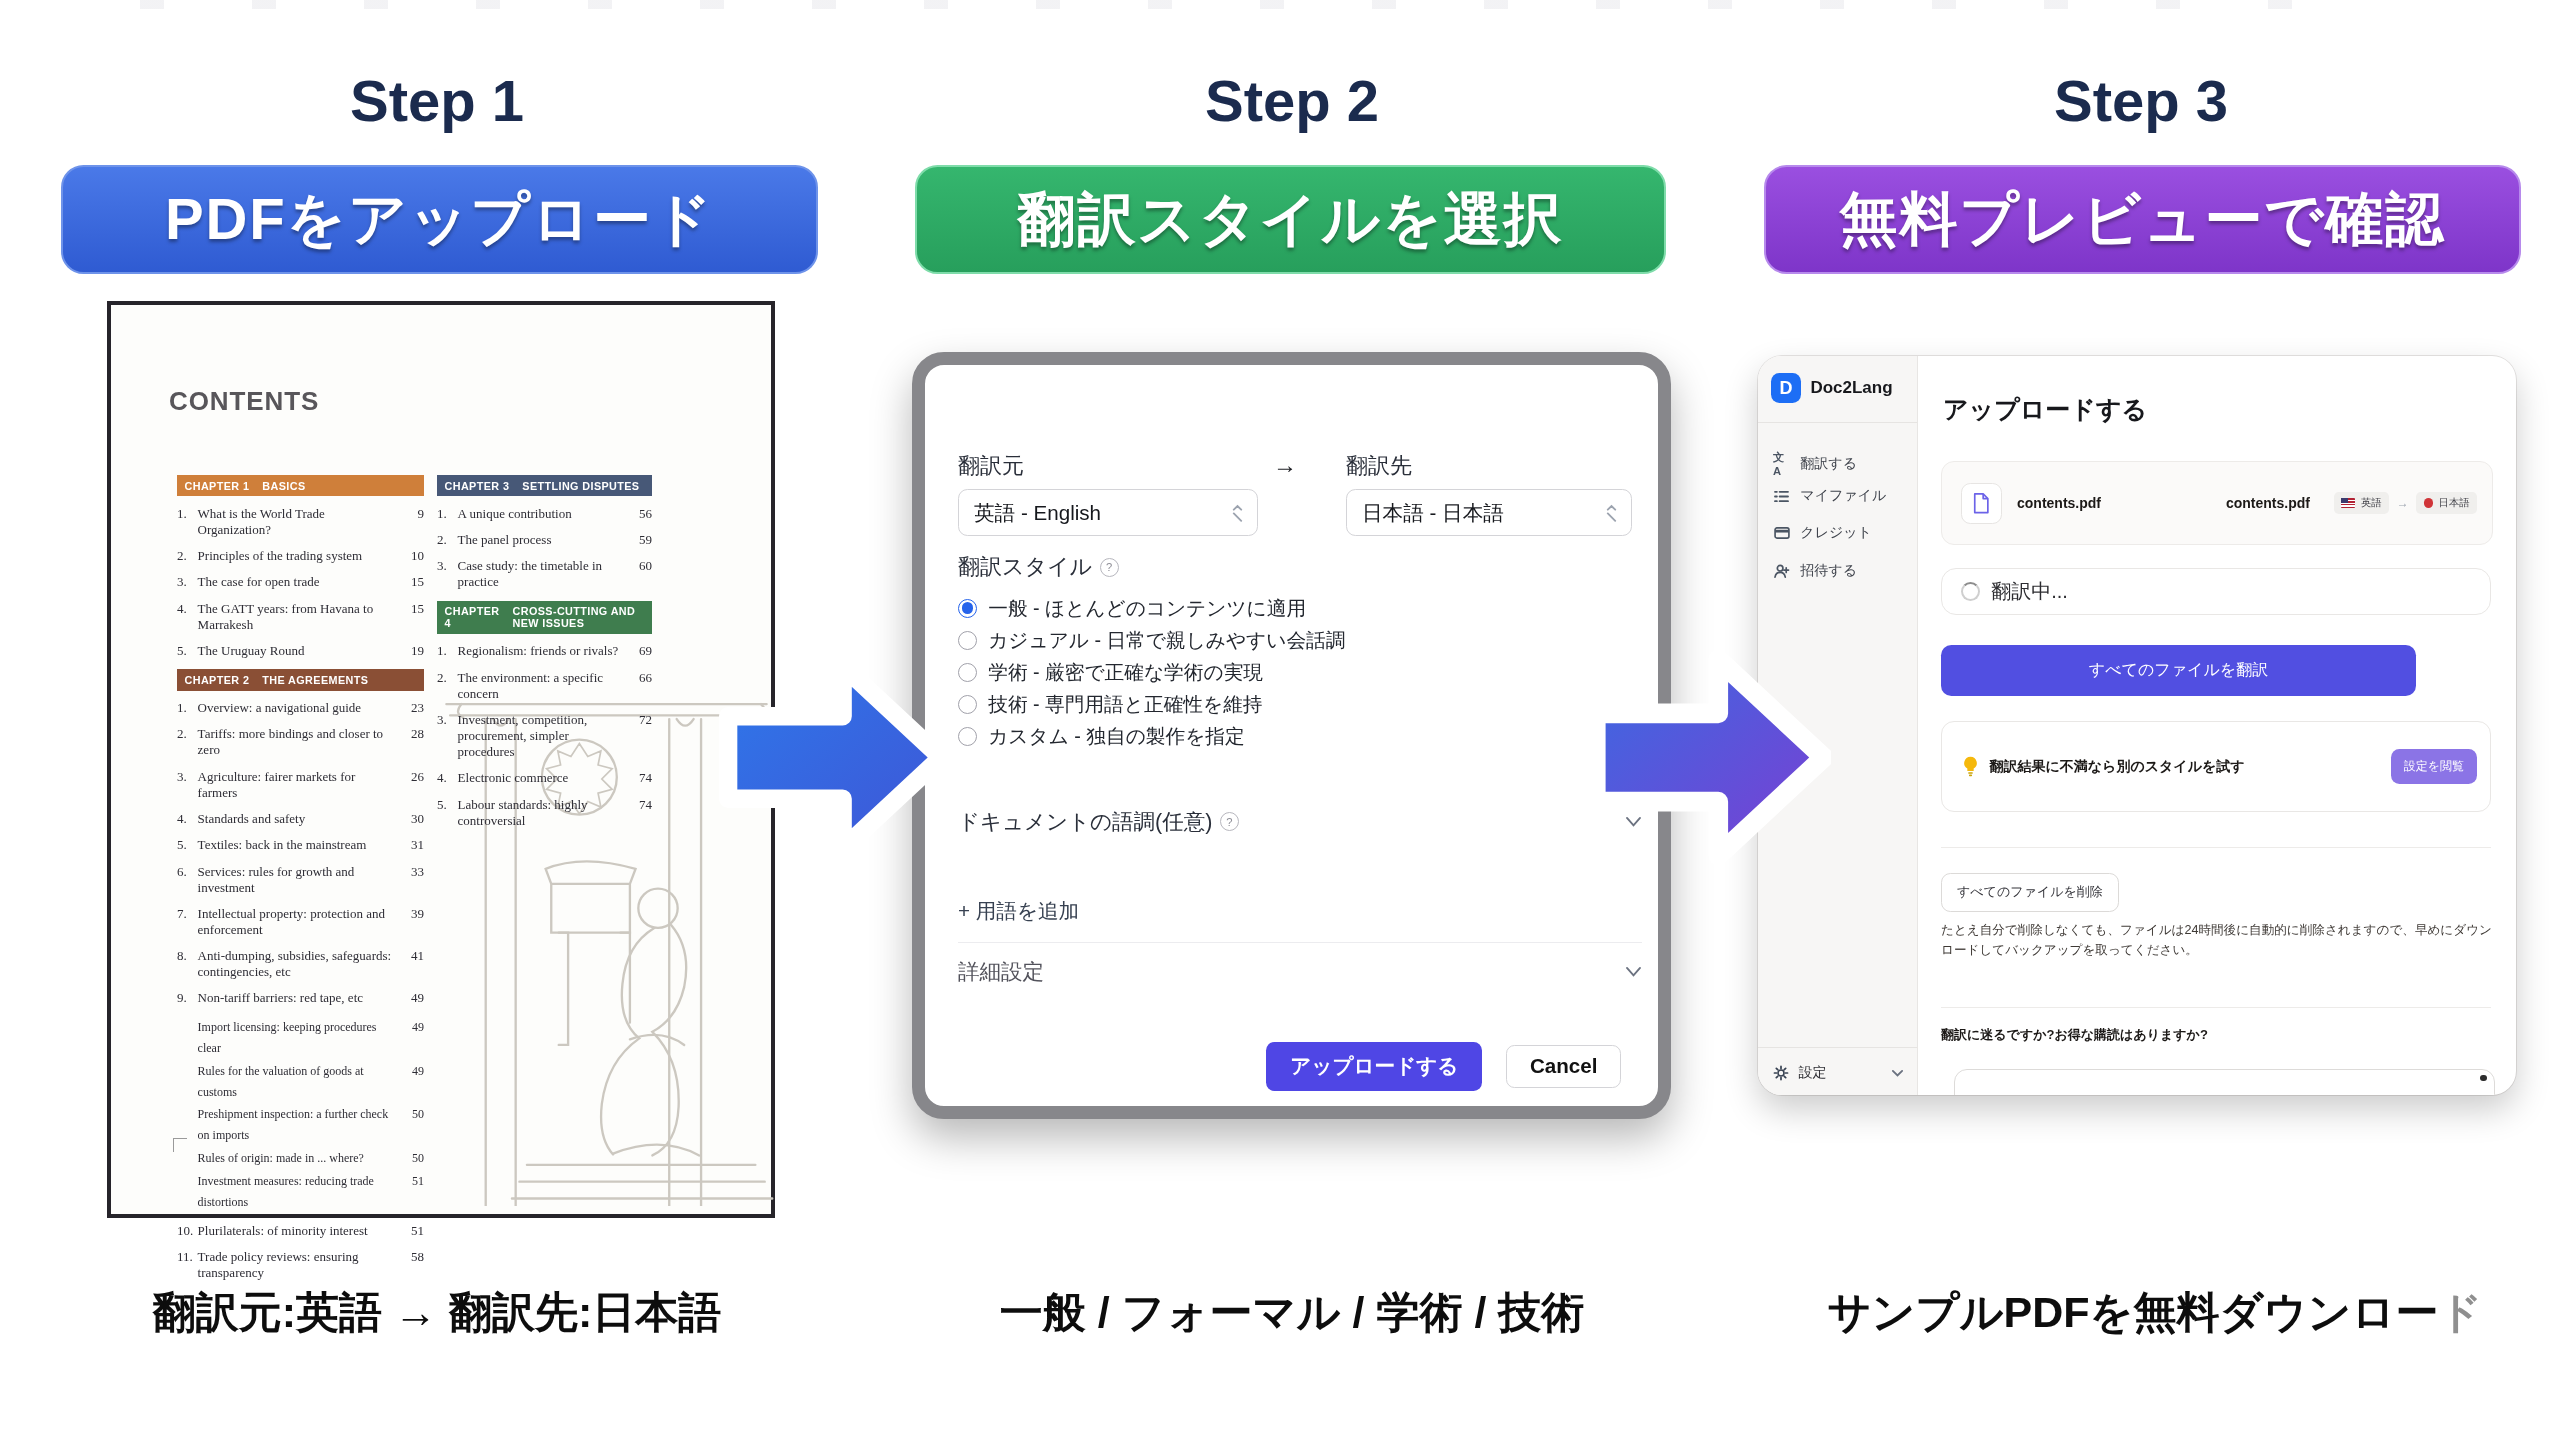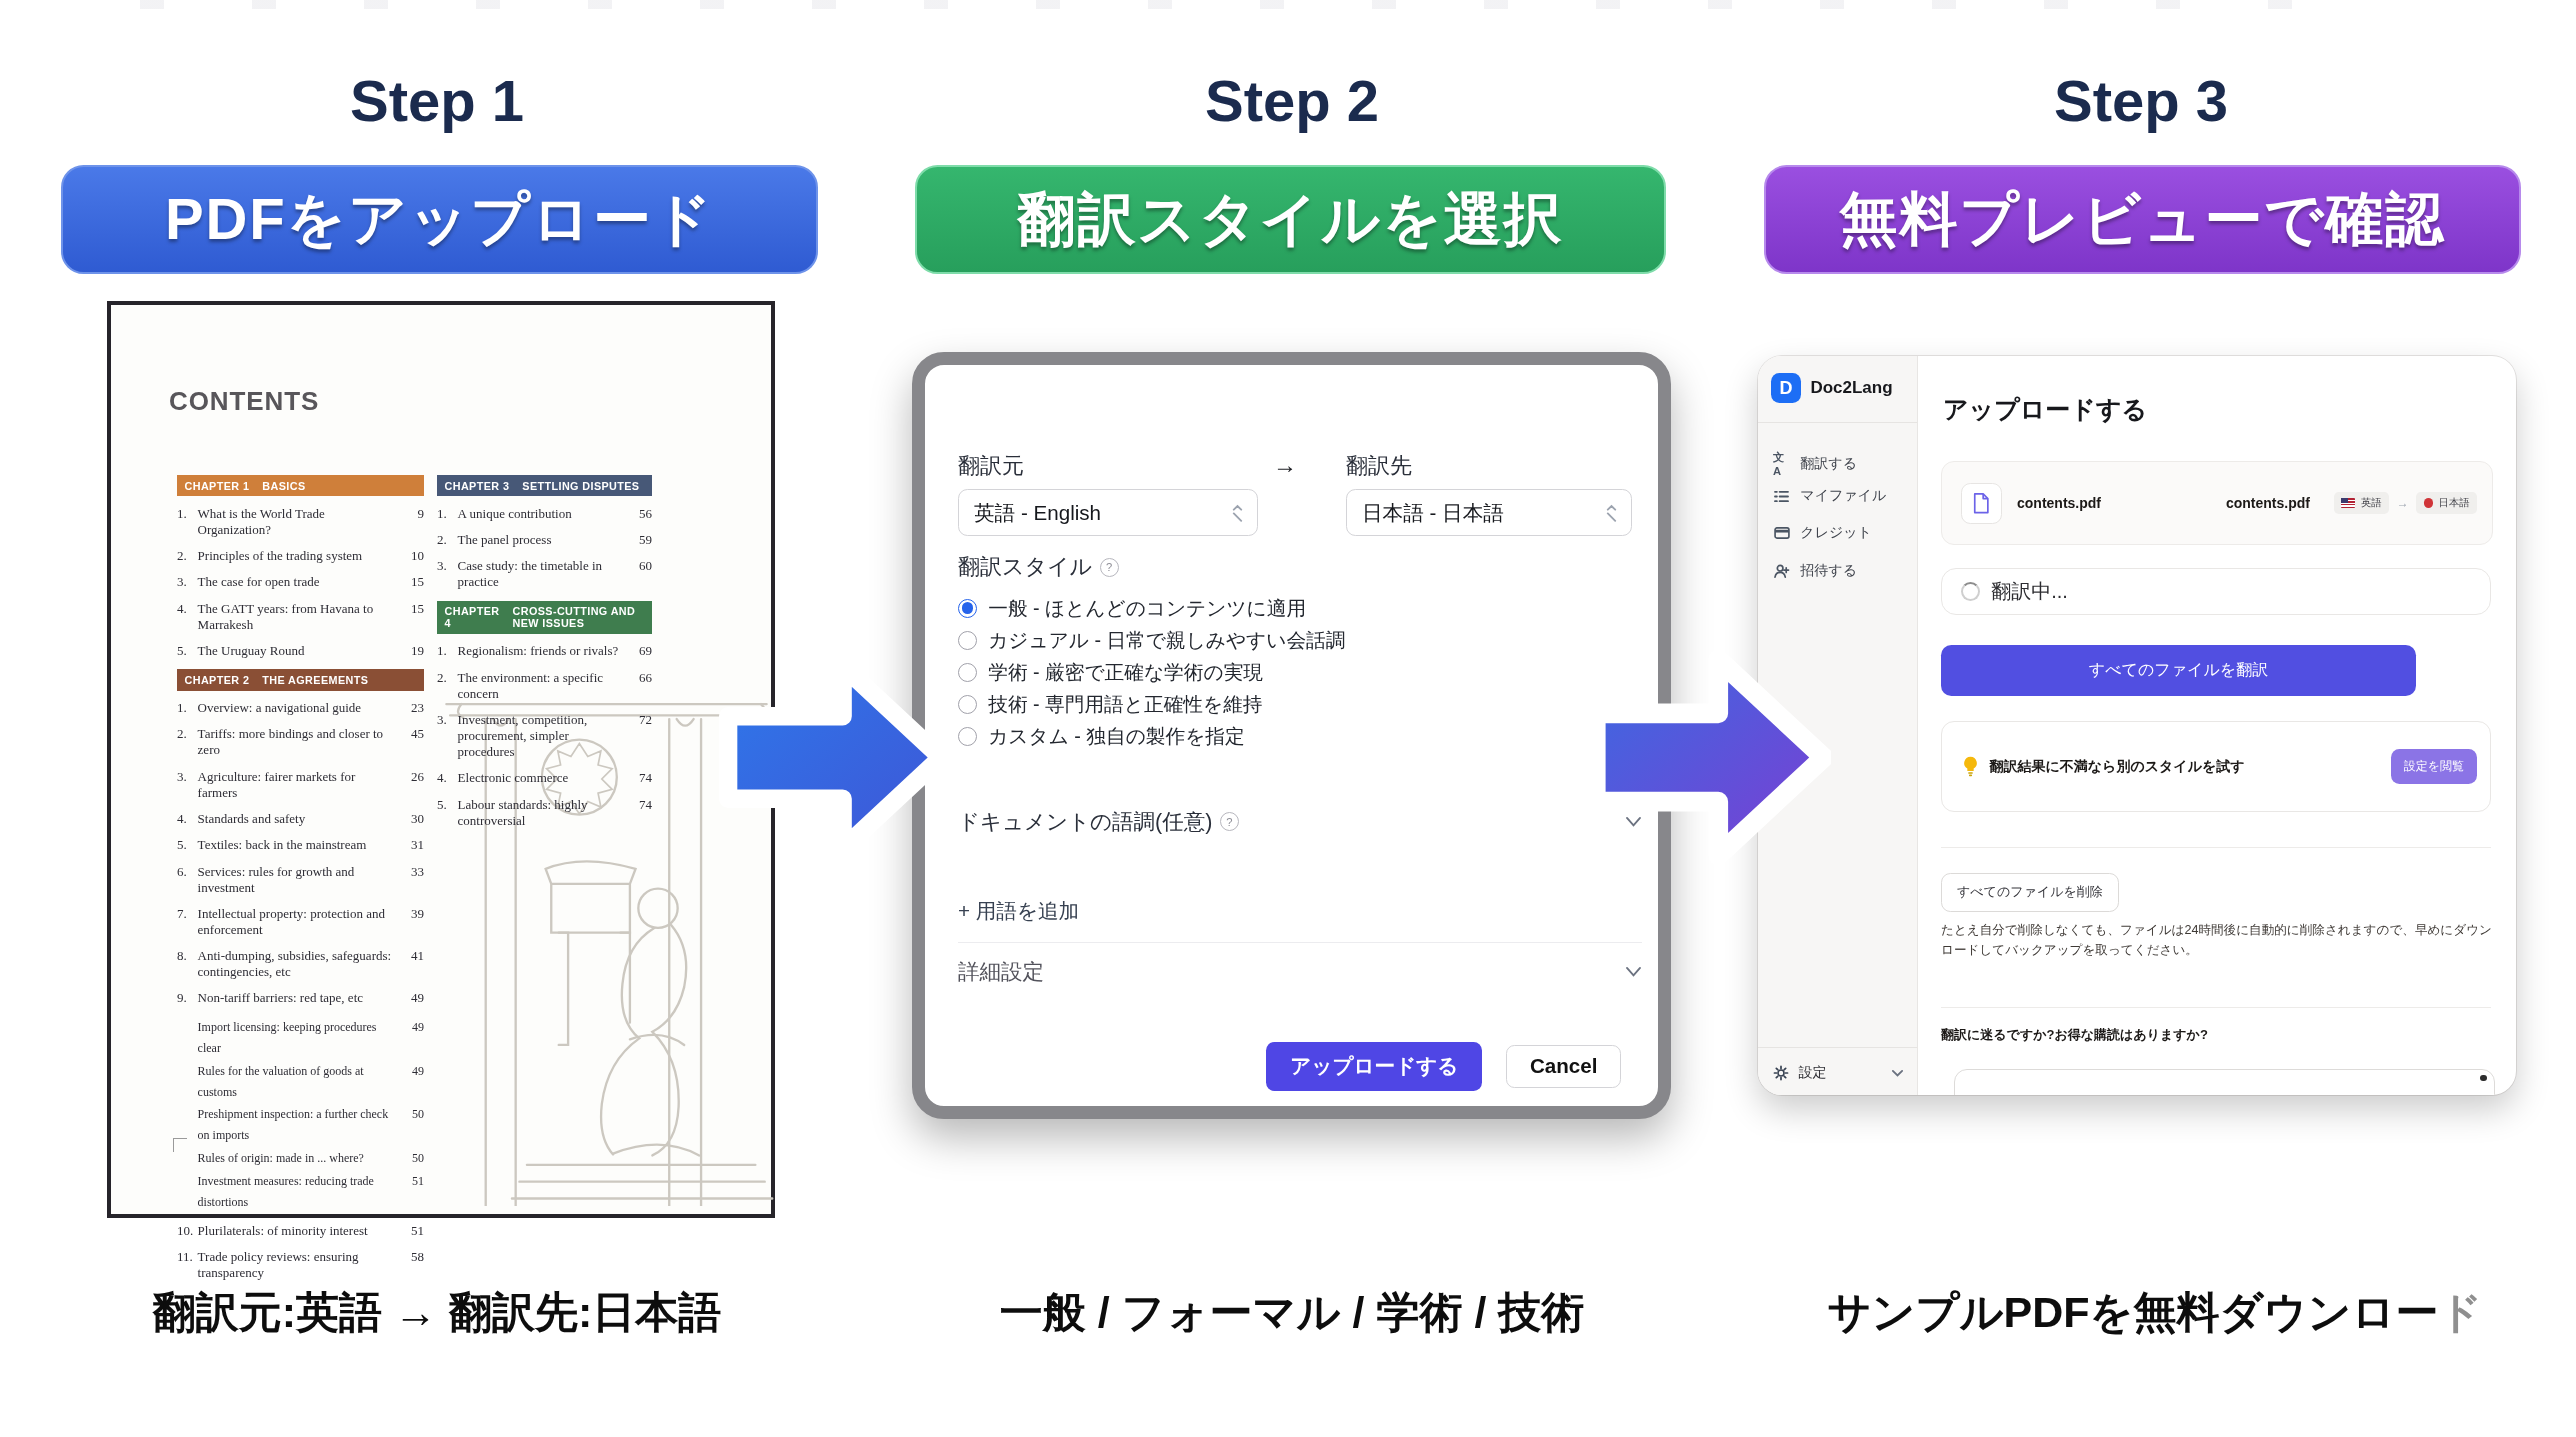--- a/index.html
+++ b/index.html
@@ -180,21 +180,21 @@
 
         <div class="toc-row">
           <span class="n">1.</span>
           <span class="t">Overview: a navigational guide</span>
           <span class="p">23</span>
         </div>
 
         <div class="toc-row">
           <span class="n">2.</span>
           <span class="t">Tariffs: more bindings and closer to zero</span>
-          <span class="p">45</span>
+          <span class="p">28</span>
         </div>
 
         <div class="toc-row">
           <span class="n">3.</span>
           <span class="t">Agriculture: fairer markets for farmers</span>
           <span class="p">26</span>
         </div>
 
         <div class="toc-row">
           <span class="n">4.</span>

